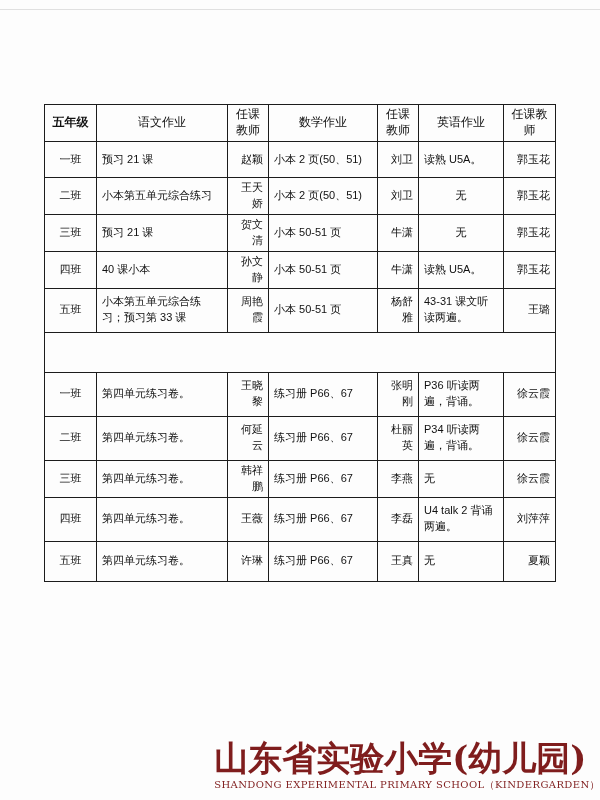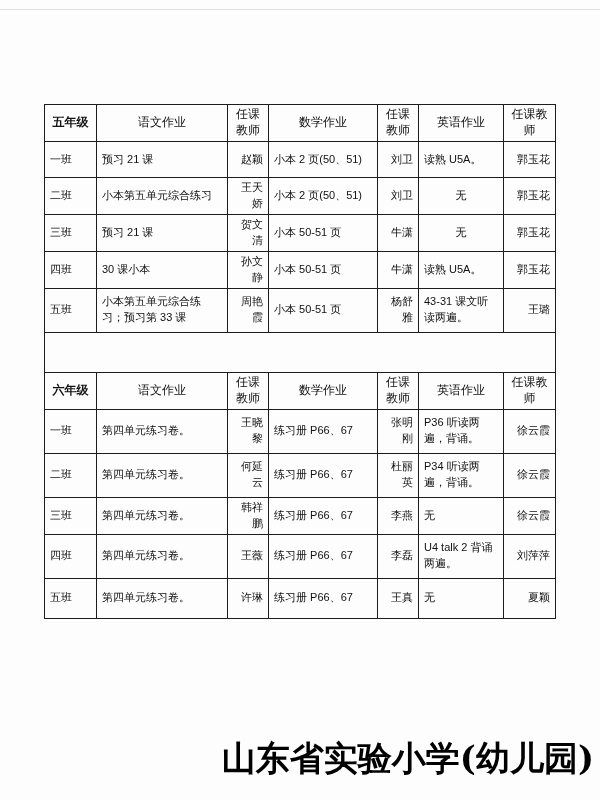--- a/index.html
+++ b/index.html
@@ -35,29 +35,29 @@
   col.c5{width:41px;}
   col.c6{width:85px;}
   col.c7{width:52px;}
   tr.hdr{height:37px;}
   tr.hdr td{text-align:center;font-size:12px;line-height:1.3;padding:2px 3px;}
   td.grade{font-weight:bold;font-size:12px;text-align:center;}
   tr.r36{height:36px;}
   tr.r44{height:44px;}
   tr.r40{height:40px;}
   td.ctr{text-align:center;}
-  td.cls{text-align:left;}
+  td.cls{text-align:center;}
   td.tch{text-align:right;padding:2px 2px;}
   tr.spacer{height:40px;}
   tr.spacer td{border:1px solid #1c1c1c;}
   .logo{
     position:absolute;
-    top:740px;right:6px;
+    top:740px;right:0;
     text-align:left;
-    color:#000000;
+    color:#7f1d1d;
   }
   .logo-cn{
     font-family:"DejaVu Serif","Liberation Serif",serif;
     font-weight:bold;
     font-size:34px;
     line-height:1.1;
     letter-spacing:0px;
     white-space:nowrap;
   }
   .logo-en{
@@ -121,21 +121,21 @@
         <td>预习 21 课</td>
         <td class="tch">贺文清</td>
         <td>小本 50-51 页</td>
         <td class="tch">牛潇</td>
         <td class="ctr">无</td>
         <td class="tch">郭玉花</td>
       </tr>
 
       <tr class="r36">
         <td class="cls">四班</td>
-        <td>30 课小本</td>
+        <td>40 课小本</td>
         <td class="tch">孙文静</td>
         <td>小本 50-51 页</td>
         <td class="tch">牛潇</td>
         <td>读熟 U5A。</td>
         <td class="tch">郭玉花</td>
       </tr>
 
       <tr class="r44">
         <td class="cls">五班</td>
         <td>小本第五单元综合练习；预习第 33 课</td>
@@ -143,29 +143,20 @@
         <td>小本 50-51 页</td>
         <td class="tch">杨舒雅</td>
         <td>43-31 课文听读两遍。</td>
         <td class="tch">王璐</td>
       </tr>
 
       <tr class="spacer">
         <td colspan="7"></td>
       </tr>
 
-      <tr class="hdr">
-        <td class="grade">六年级</td>
-        <td>语文作业</td>
-        <td>任课教师</td>
-        <td>数学作业</td>
-        <td>任课教师</td>
-        <td>英语作业</td>
-        <td>任课教师</td>
-      </tr>
 
       <tr class="r44">
         <td class="cls">一班</td>
         <td>第四单元练习卷。</td>
         <td class="tch">王晓黎</td>
         <td>练习册 P66、67</td>
         <td class="tch">张明刚</td>
         <td>P36 听读两遍，背诵。</td>
         <td class="tch">徐云霞</td>
       </tr>
@@ -207,14 +198,15 @@
         <td>练习册 P66、67</td>
         <td class="tch">王真</td>
         <td>无</td>
         <td class="tch">夏颖</td>
       </tr>
     </tbody>
   </table>
 
   <div class="logo">
     <div class="logo-cn">山东省实验小学(幼儿园)</div>
+    <div class="logo-en">SHANDONG EXPERIMENTAL PRIMARY SCHOOL（KINDERGARDEN）</div>
   </div>
 </div>
 
 </body></html>

